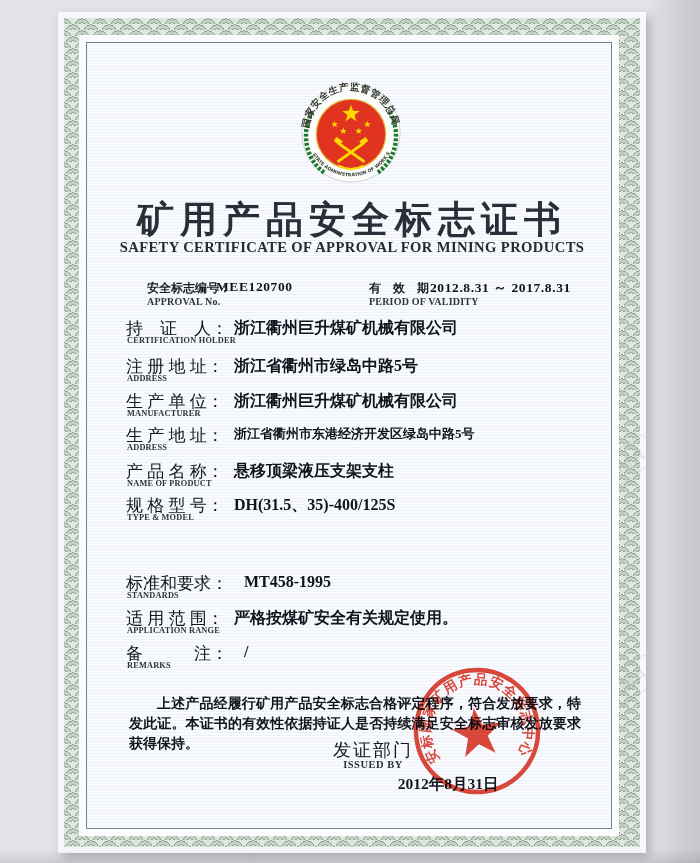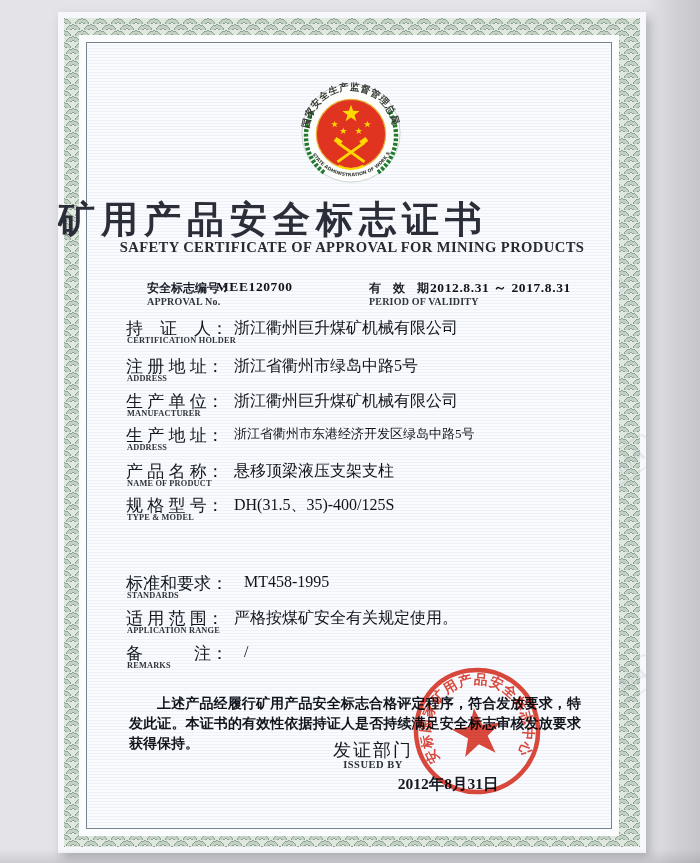--- a/index.html
+++ b/index.html
@@ -21,32 +21,32 @@
     background-size:18px 12px; background-position:0 0, 9px 6px; }
   .inner { position:absolute; left:28px; top:30px; width:526px; height:787px;
     background:repeating-linear-gradient(180deg, #fafbfe 0 2px, #eef1f8 2px 3px);
     border:1.5px solid #76838c; box-shadow:0 0 0 7px #fbfcfe; }
 
   .wm { position:absolute; width:54px; height:32px; border:2px solid rgba(140,155,178,.15);
     border-radius:7px; transform:rotate(-35deg); display:flex; align-items:center; justify-content:center;
     font:italic 700 20px "Liberation Sans","DejaVu Sans",sans-serif; color:rgba(140,155,178,.17); }
 
   .emblem { position:absolute; left:239px; top:70px; width:108px; height:104px; }
-  .title { position:absolute; left:0; top:183px; width:100%; 
+  .title { position:absolute; left:0; top:183px; width:100%; text-align:center;
     font-size:37px; font-weight:700; letter-spacing:6px; color:#2b2e38; white-space:pre; }
   .subtitle { position:absolute; left:0; top:227px; width:100%; text-align:center;
     font-size:14.6px; font-weight:700; letter-spacing:.4px; color:#272a33; }
   .meta-label { position:absolute; font-size:12px; font-weight:700; color:#181c25; white-space:pre; }
   .meta-sub { position:absolute; font-size:10px; font-weight:700; color:#30343d; letter-spacing:.2px; }
   .meta-value { position:absolute; font-size:13.5px; font-weight:700; color:#11141c; letter-spacing:.6px; white-space:pre; }
 
   .frow { position:absolute; left:68px; right:30px; height:32px; }
   .frow .flabel-cn { position:absolute; left:0; top:0; font-size:17px; font-weight:400; color:#12161f; white-space:pre; }
   .frow .flabel-en { position:absolute; left:1px; top:19px; font-size:8.3px; font-weight:700; color:#2e323b; letter-spacing:.2px; }
-  .frow .fvalue { position:absolute; left:108px; top:1px; font-size:16px; font-weight:400; color:#10131b; white-space:pre; }
+  .frow .fvalue { position:absolute; left:108px; top:1px; font-size:16px; font-weight:700; color:#10131b; white-space:pre; }
 
   .declaration { position:absolute; left:71px; top:682px; width:452px; font-size:14px; font-weight:700;
     color:#12151d; line-height:1.42; text-indent:2em; text-align:justify; }
   .issued-cn { position:absolute; left:250px; top:726px; width:130px; text-align:center;
     font-size:18px; font-weight:400; letter-spacing:2px; color:#14171f; }
   .issued-en { position:absolute; left:250px; top:747px; width:130px; text-align:center;
     font-size:10.5px; font-weight:700; letter-spacing:.5px; color:#2b2f38; }
   .issue-date { position:absolute; left:300px; top:762px; width:180px; text-align:center;
     font-size:15.5px; font-weight:700; color:#14171f; }
 

